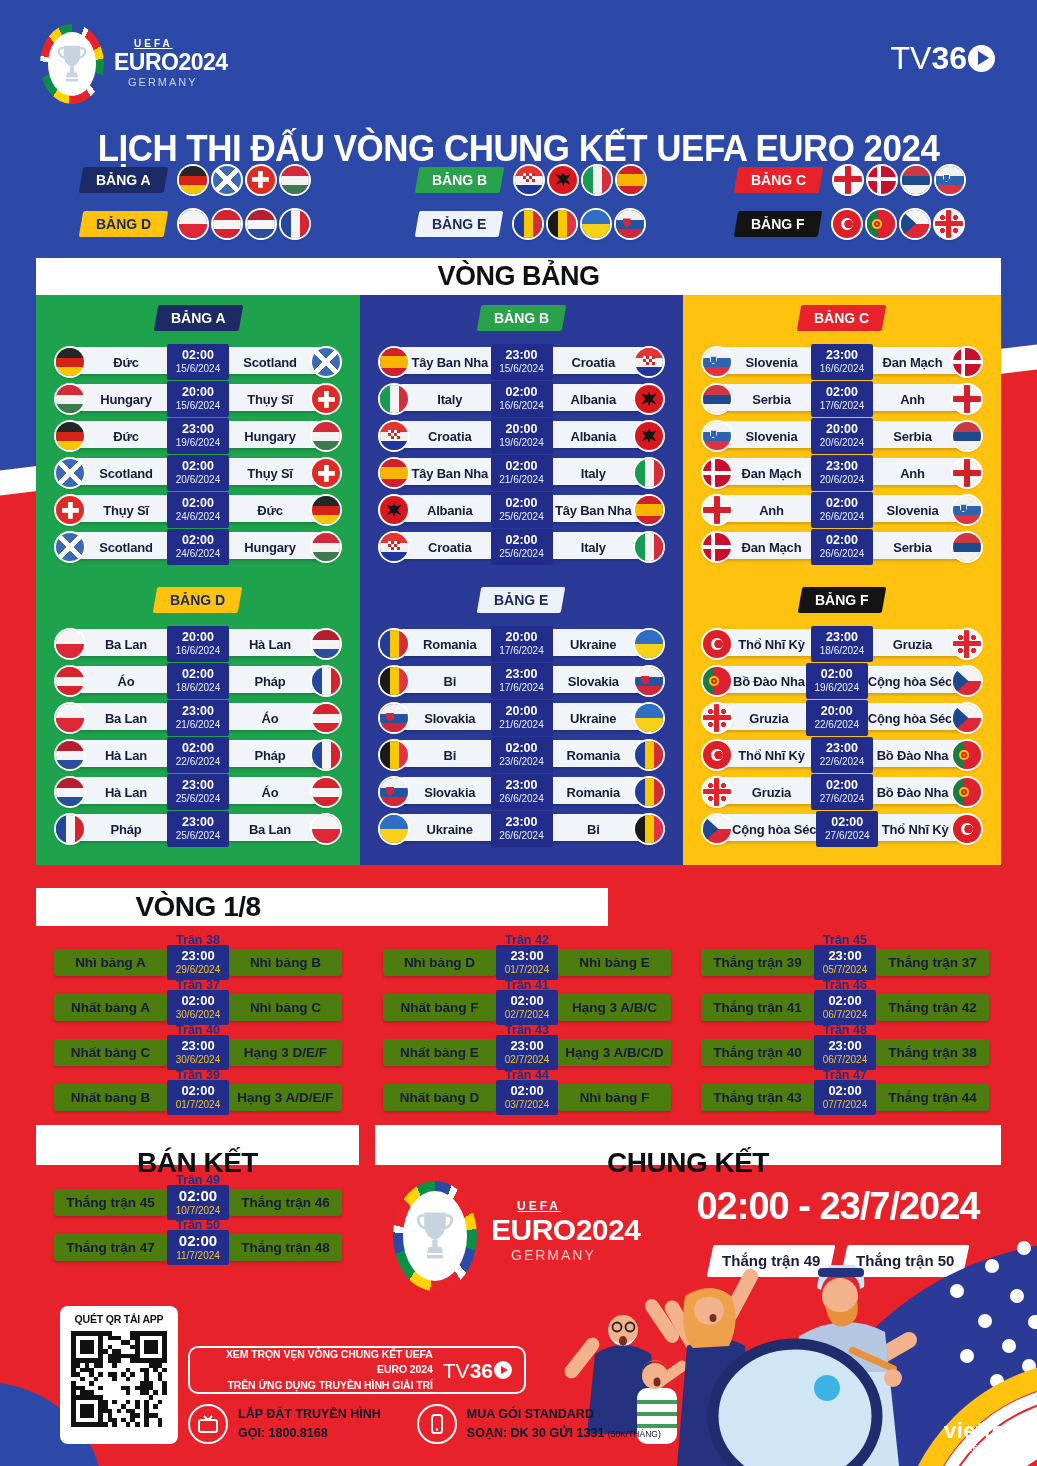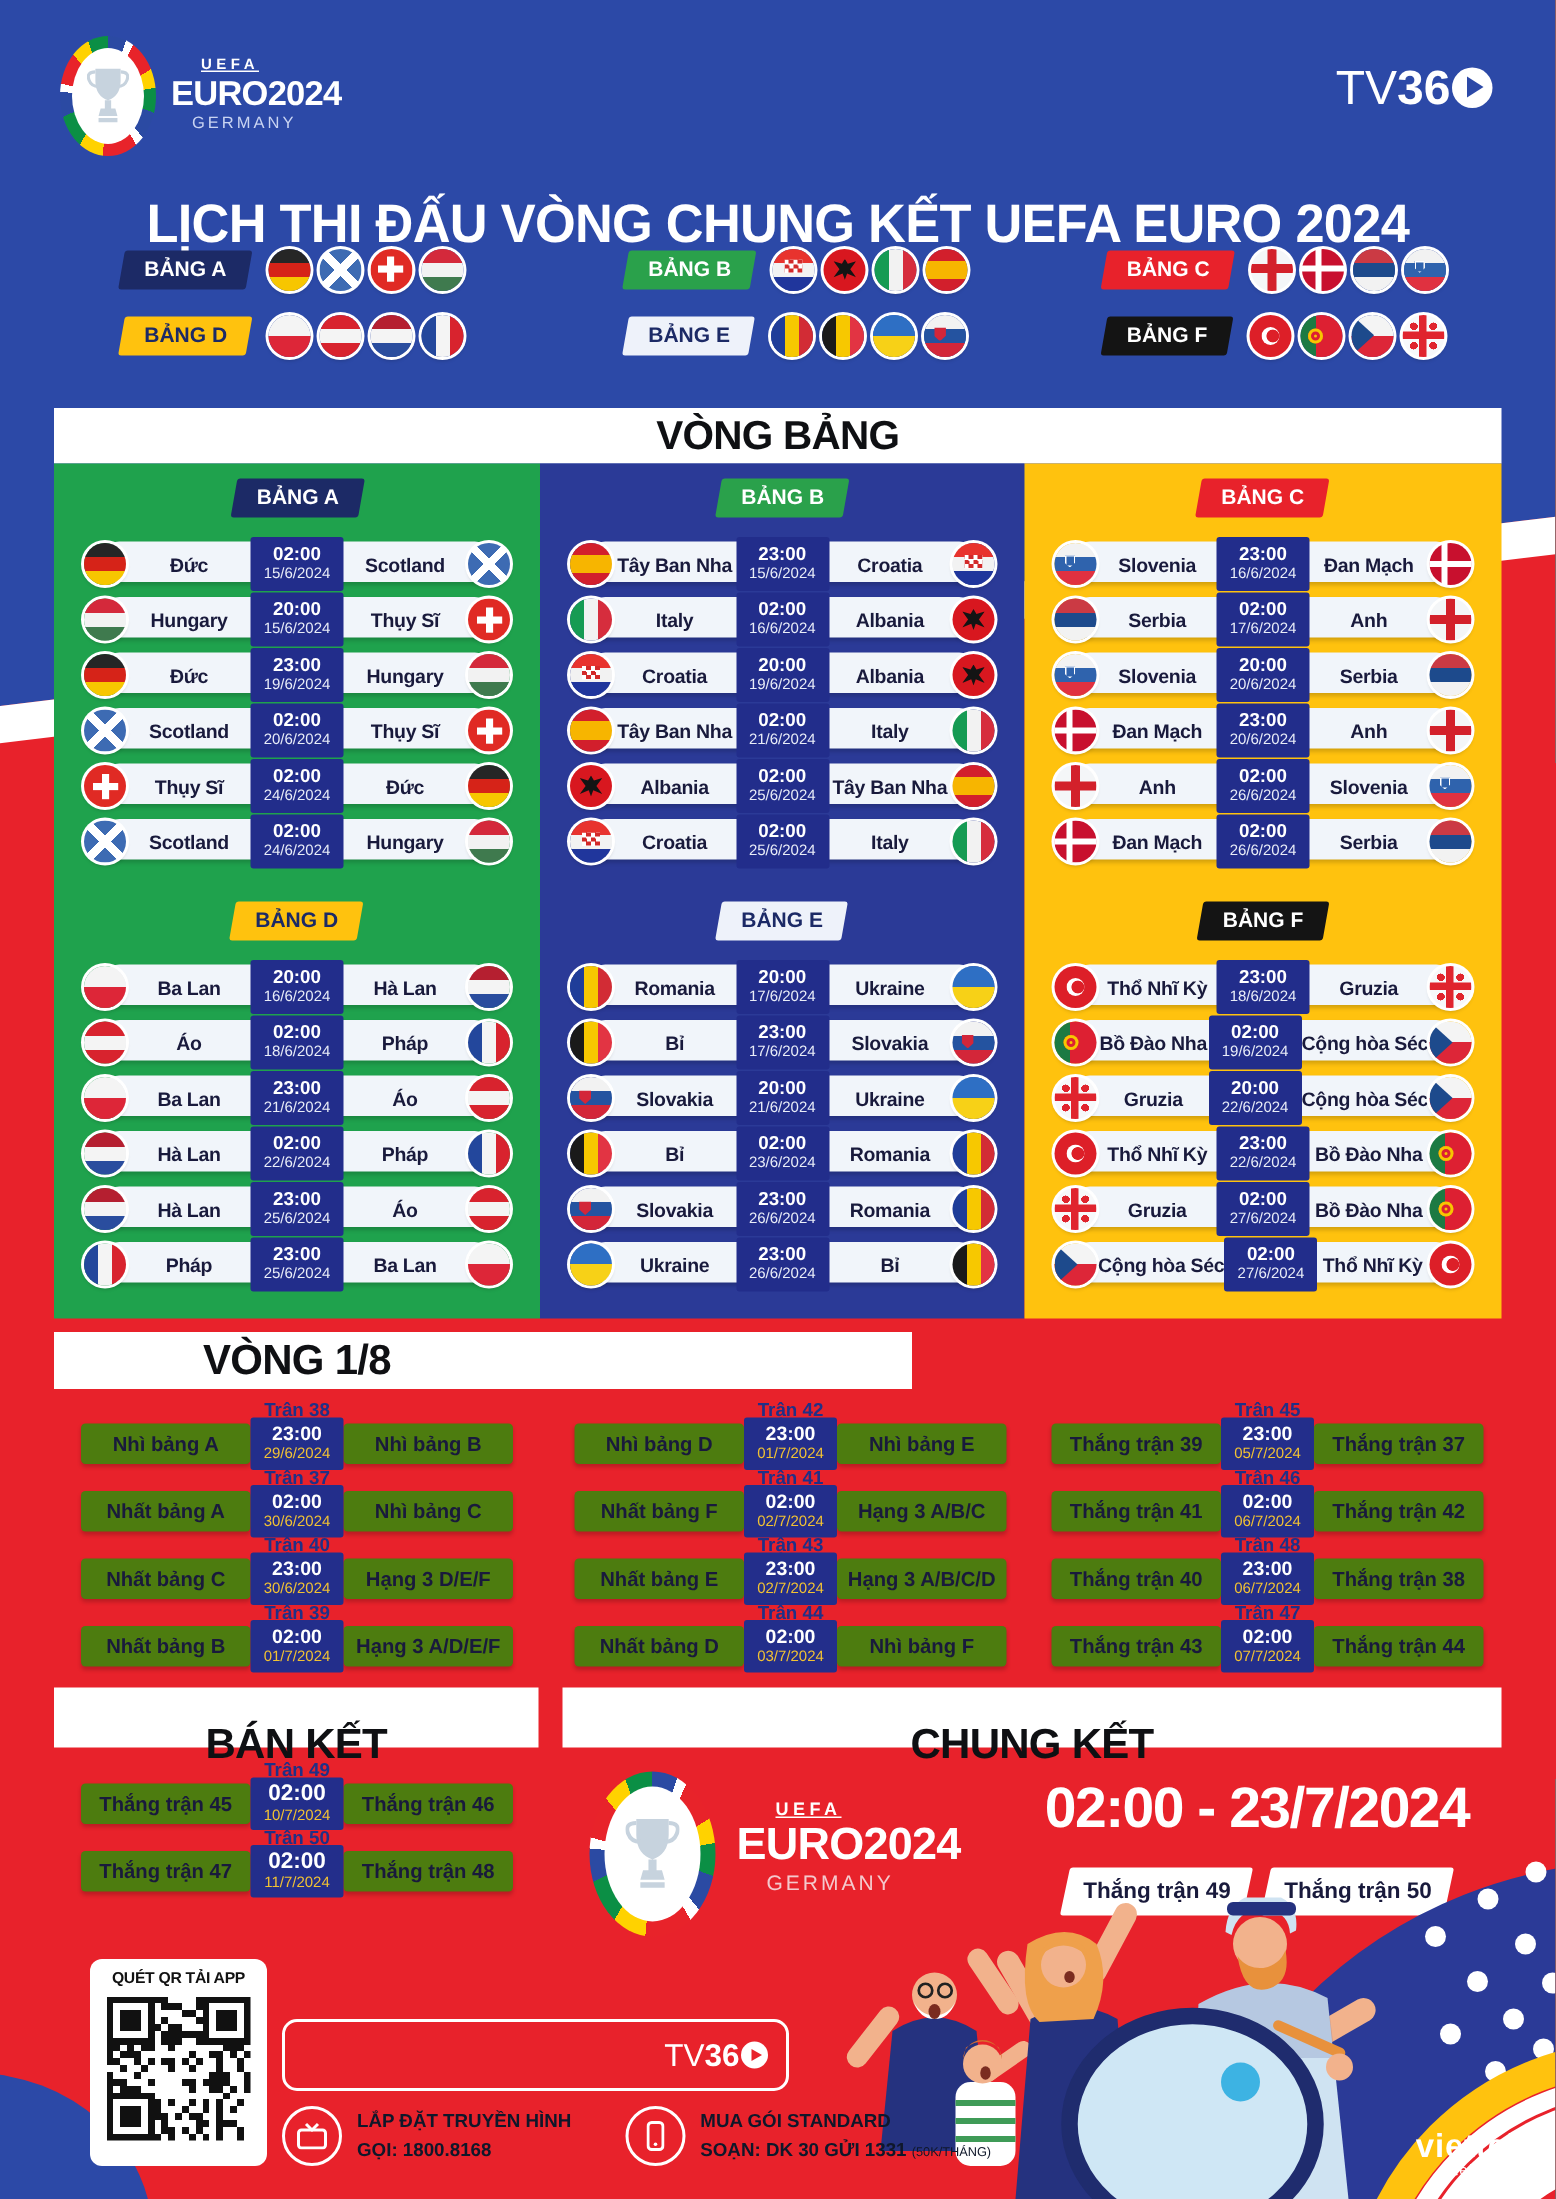--- a/index.html
+++ b/index.html
@@ -102,21 +102,21 @@
   .f-czech::before{content:"";position:absolute;inset:0;background:#1d4a8c;
       clip-path:polygon(0 0,55% 50%,0 100%);}
   .f-georgia{background:
       radial-gradient(circle 2.6px at 27% 27%,#e0242e 98%,transparent),
       radial-gradient(circle 2.6px at 73% 27%,#e0242e 98%,transparent),
       radial-gradient(circle 2.6px at 27% 73%,#e0242e 98%,transparent),
       radial-gradient(circle 2.6px at 73% 73%,#e0242e 98%,transparent),
       linear-gradient(#e0242e,#e0242e) center/100% 18% no-repeat,
       linear-gradient(#e0242e,#e0242e) center/18% 100% no-repeat,#f7f8fa;}
   
-  .stage{position:absolute;left:36px;top:272px;width:965px;}
+  .stage{position:absolute;left:36px;top:258px;width:965px;}
   .section-bar{background:#fff;display:flex;align-items:center;justify-content:center;}
   .section-bar span{font-weight:bold;color:#0f1013;letter-spacing:-.5px;}
   .stage-title{height:37px;}
   .stage-title span{font-size:27px;}
   .gcols{display:grid;grid-template-columns:324px 323px 318px;height:570px;}
   .col-green{background:#1fa24d;}
   .col-navy{background:#2b3a97;}
   .col-yellow{background:#ffc20e;}
   .gcol{padding-top:10px;}
   .group-block + .group-block{margin-top:25px;}
@@ -1273,20 +1273,24 @@
             <rect x="7" y="20" width="1" height="1"></rect>
             <rect x="9" y="20" width="1" height="1"></rect>
             <rect x="12" y="20" width="1" height="1"></rect>
             <rect x="14" y="20" width="1" height="1"></rect>
             <rect x="16" y="20" width="1" height="1"></rect>
             <rect x="19" y="20" width="1" height="1"></rect>
           </svg></div>
     </div>
 
     <div class="ad-box">
+      <div class="ad-text">
+        <div>XEM TRỌN VẸN VÒNG CHUNG KẾT UEFA EURO 2024</div>
+        <div>TRÊN ỨNG DỤNG TRUYỀN HÌNH GIẢI TRÍ</div>
+      </div>
       <div class="tv360 tv360-ft">
         <span class="t-tv">TV</span>
           <span class="t-36">36</span>
           <span class="t-play">
             <i></i>
           </span>
       </div>
     </div>
 
     <div class="contacts">

